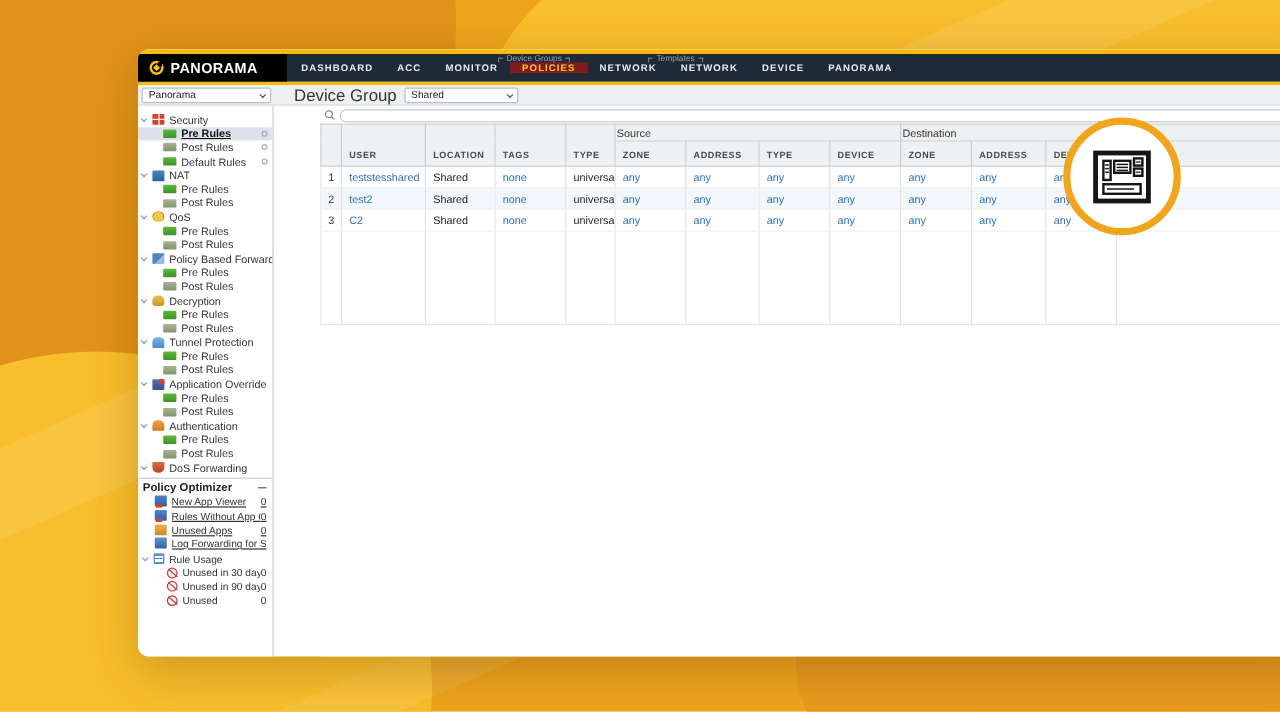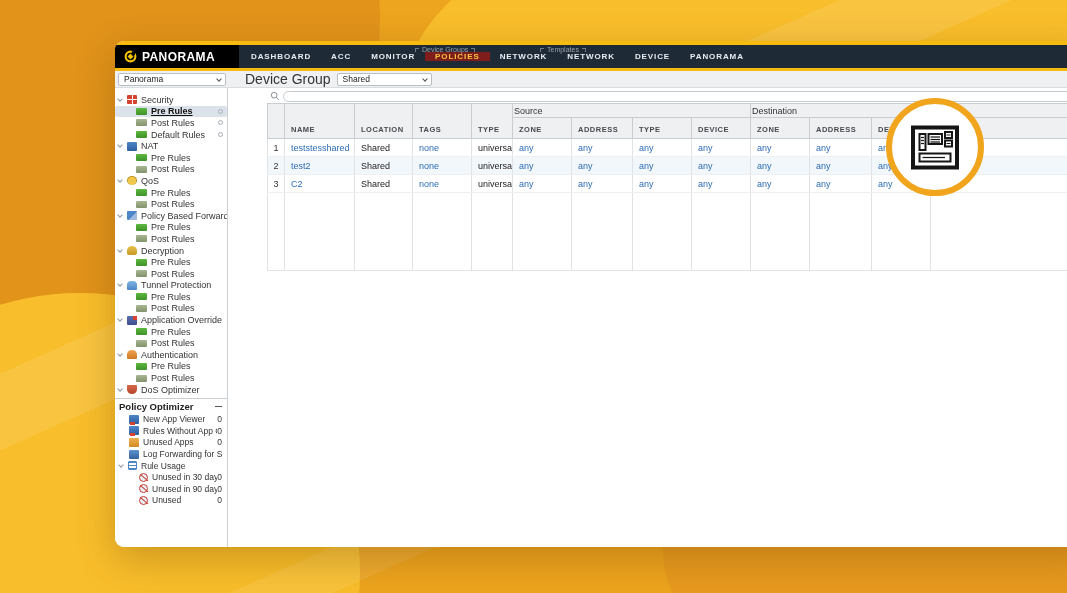--- a/index.html
+++ b/index.html
@@ -74,21 +74,21 @@
   .ic-tun { background:linear-gradient(#7FB6E3,#4D86C8); border-radius:4px 4px 1px 1px; }
   .ic-app { background:linear-gradient(#5A6FB4,#3D4F8E); }
   .ic-app::after { content:""; position:absolute; right:0; top:0; width:4px; height:4px; background:#D8402F; }
   .ic-auth { background:linear-gradient(#F0A14E,#D07B22); border-radius:50% 50% 1px 1px; }
   .ic-dos { background:linear-gradient(#D86A4A,#B4452B); border-radius:1px 1px 50% 50%; }
 
   
   .po-panel { border-top:1px solid #C9CED2; margin-top:3px; }
   .po-head { display:flex; align-items:center; height:14px; padding:0 5px 0 4px; font-weight:bold; font-size:9.5px; color:#222; }
   .po-min { margin-left:auto; width:7px; height:1px; background:#555; cursor:pointer; }
-  .po-item { display:flex; align-items:center; height:11.6px; padding-left:14px; font-size:8.5px; cursor:pointer; white-space:nowrap; }
+  .po-item { display:flex; height:11.6px; padding-left:14px; font-size:8.5px; cursor:pointer; white-space:nowrap;text-decoration:underline; }
   .po-item .cnt, .ru-child .cnt { margin-left:auto; padding-right:5px; font-size:8.5px; color:#333; flex:none; }
   .ru-head { display:flex; align-items:center; height:11.6px; padding-left:4px; font-size:8.5px; cursor:pointer; }
   .ru-child { display:flex; align-items:center; height:11.6px; padding-left:24px; font-size:8.5px; cursor:pointer; white-space:nowrap; }
   .ic-appv { background:linear-gradient(#4D86C8,#2D5FA0); }
   .ic-appv::after { content:""; position:absolute; left:1px; bottom:-1px; width:5px; height:3px; background:#D8402F; }
   .ic-unused { background:linear-gradient(#F0B04E,#D08A22); }
   .ic-logf { background:linear-gradient(#5C93CE,#33639F); }
   .ic-ru { background:#fff; border:1px solid #4D86C8; background-image:repeating-linear-gradient(#4D86C8 0 1px, transparent 1px 3px); width:9px; height:9px; }
   .ic-no { width:9px; height:9px; border:1.5px solid #C83B2C; border-radius:50%; background:#E8F0F8; }
   .ic-no::after { content:""; position:absolute; left:-1.5px; top:2.8px; width:10px; height:1.4px; background:#C83B2C; transform:rotate(40deg); }
@@ -288,21 +288,21 @@
         <span class="tlbl">Pre Rules</span>
       </div>
       <div class="trow child">
         <span class="ico ic-post"></span>
         <span class="tlbl">Post Rules</span>
       </div>
 
       <div class="trow">
         <i class="chev-t"></i>
         <span class="ico ic-dos"></span>
-        <span class="tlbl">DoS Optimizer</span>
+        <span class="tlbl">DoS Forwarding</span>
       </div>
 
       <div class="po-panel">
         <div class="po-head">
           <span>Policy Optimizer</span>
           <span class="po-min"></span>
         </div>
         <div class="po-item">
           <span class="ico ic-appv"></span>
           <span class="tlbl">New App Viewer</span>
@@ -367,21 +367,21 @@
             <col style="width:59px">
           <col style="width:59px">
             <col style="width:59px">
             <col style="width:62px">
             <col style="width:59px">
             <col>
         </colgroup>
         <thead>
           <tr>
             <th class="col" rowspan="2"></th>
-            <th class="col" rowspan="2">NAME</th>
+            <th class="col" rowspan="2">USER</th>
             <th class="col" rowspan="2">LOCATION</th>
             <th class="col" rowspan="2">TAGS</th>
             <th class="col" rowspan="2">TYPE</th>
             <th class="grp" colspan="4">Source</th>
             <th class="grp" colspan="4">Destination</th>
           </tr>
           <tr>
             <th class="col">ZONE</th>
             <th class="col">ADDRESS</th>
             <th class="col">TYPE</th>

